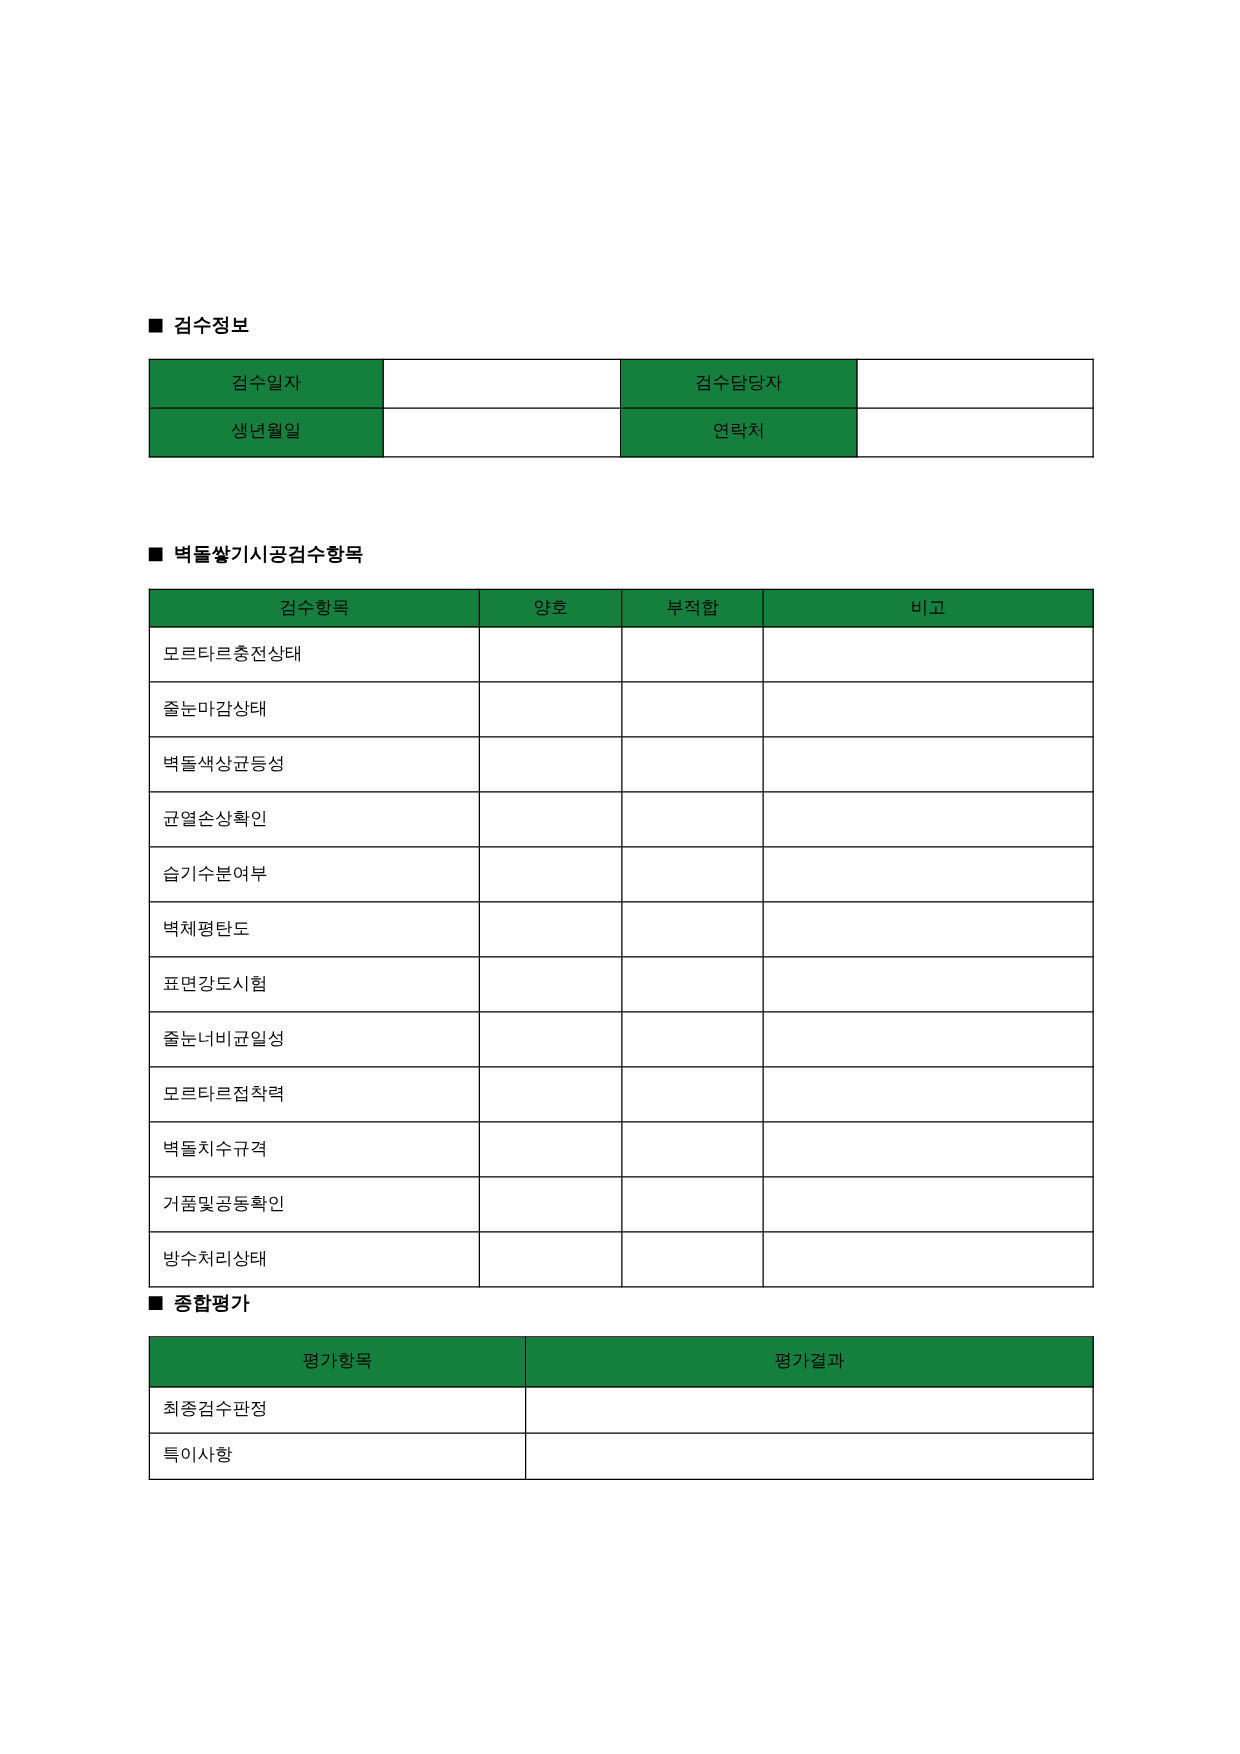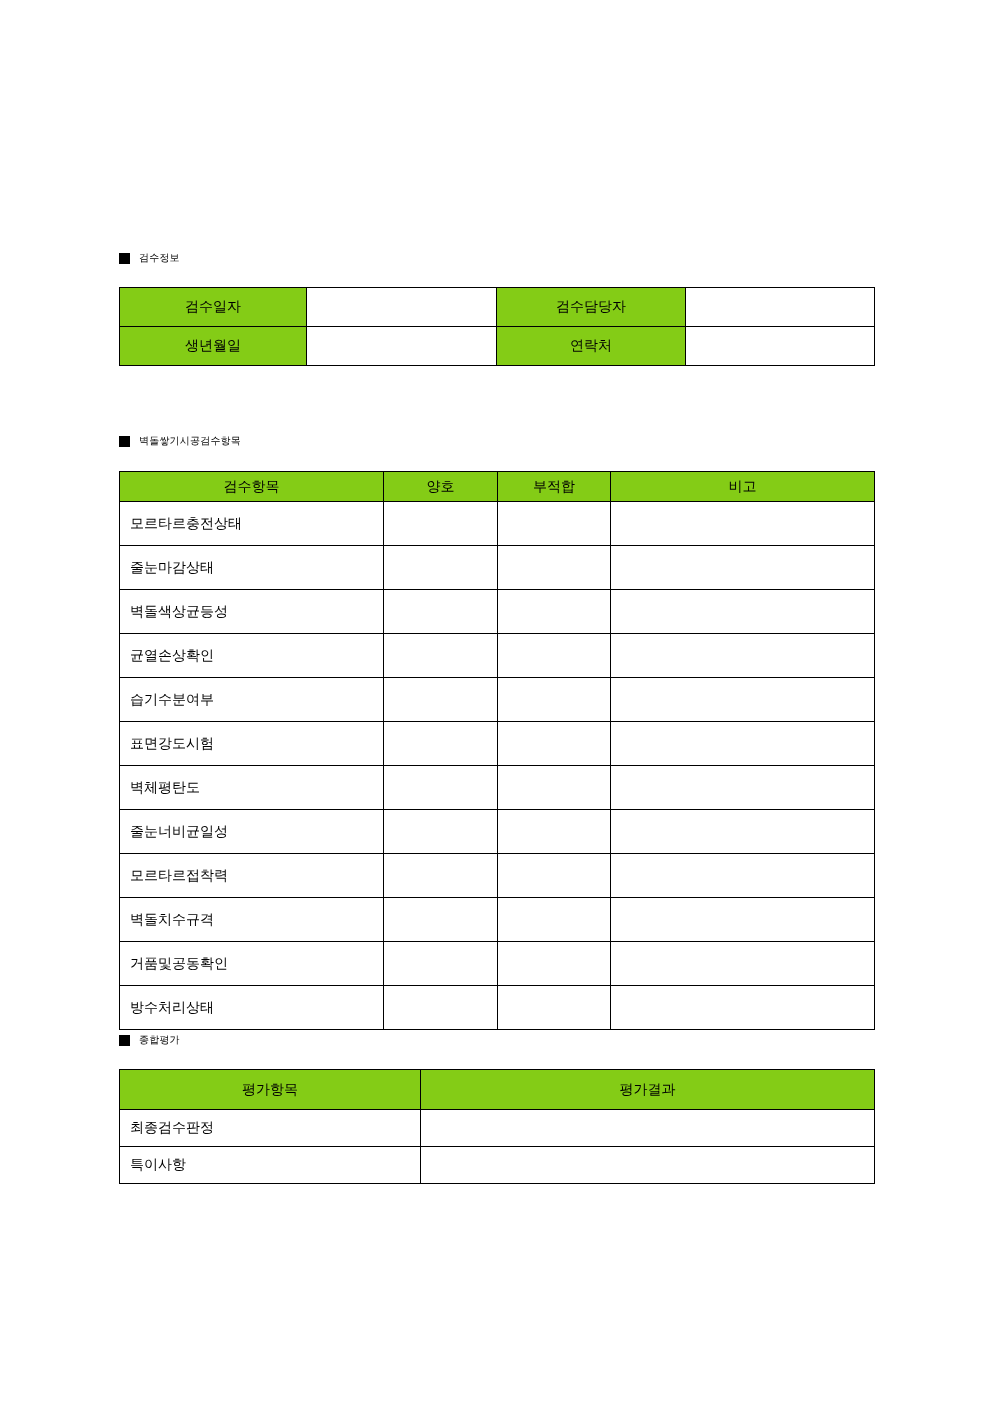--- a/index.html
+++ b/index.html
@@ -34,22 +34,22 @@
     font-weight: bold;
     letter-spacing: 3.5px;
     line-height: 1.2;
     white-space: nowrap;
   }
 
   
   .section-head {
     position: absolute;
     left: 119px;
-    font-size: 10px;
-    font-weight: normal;
+    font-size: 15px;
+    font-weight: bold;
     letter-spacing: 0.2px;
     white-space: nowrap;
     display: flex;
     align-items: center;
     justify-content: flex-end;
   }
   .bullet {
     display: inline-block;
     width: 11px;
     height: 11px;
@@ -71,21 +71,21 @@
   table.grid td, table.grid th {
     border: 1px solid #000000;
     padding: 0 10px;
     font-weight: normal;
     font-size: 14px;
     vertical-align: middle;
     line-height: 1.25;
     box-sizing: border-box;
   }
   .shaded {
-    background: #84cc16;
+    background: #15803d;
   }
   .ctr { text-align: center; }
   .lft { text-align: left; }
 
   
   #info-table {
     left: 119px;
     top: 287px;
     width: 755px;
   }
@@ -198,27 +198,27 @@
           <td class="ctr"></td>
           <td class="lft"></td>
         </tr>
         <tr>
           <td class="lft">습기수분여부</td>
           <td class="ctr"></td>
           <td class="ctr"></td>
           <td class="lft"></td>
         </tr>
         <tr>
+          <td class="lft">벽체평탄도</td>
+          <td class="ctr"></td>
+          <td class="ctr"></td>
+          <td class="lft"></td>
+        </tr>
+        <tr>
           <td class="lft">표면강도시험</td>
-          <td class="ctr"></td>
-          <td class="ctr"></td>
-          <td class="lft"></td>
-        </tr>
-        <tr>
-          <td class="lft">벽체평탄도</td>
           <td class="ctr"></td>
           <td class="ctr"></td>
           <td class="lft"></td>
         </tr>
         <tr>
           <td class="lft">줄눈너비균일성</td>
           <td class="ctr"></td>
           <td class="ctr"></td>
           <td class="lft"></td>
         </tr>

